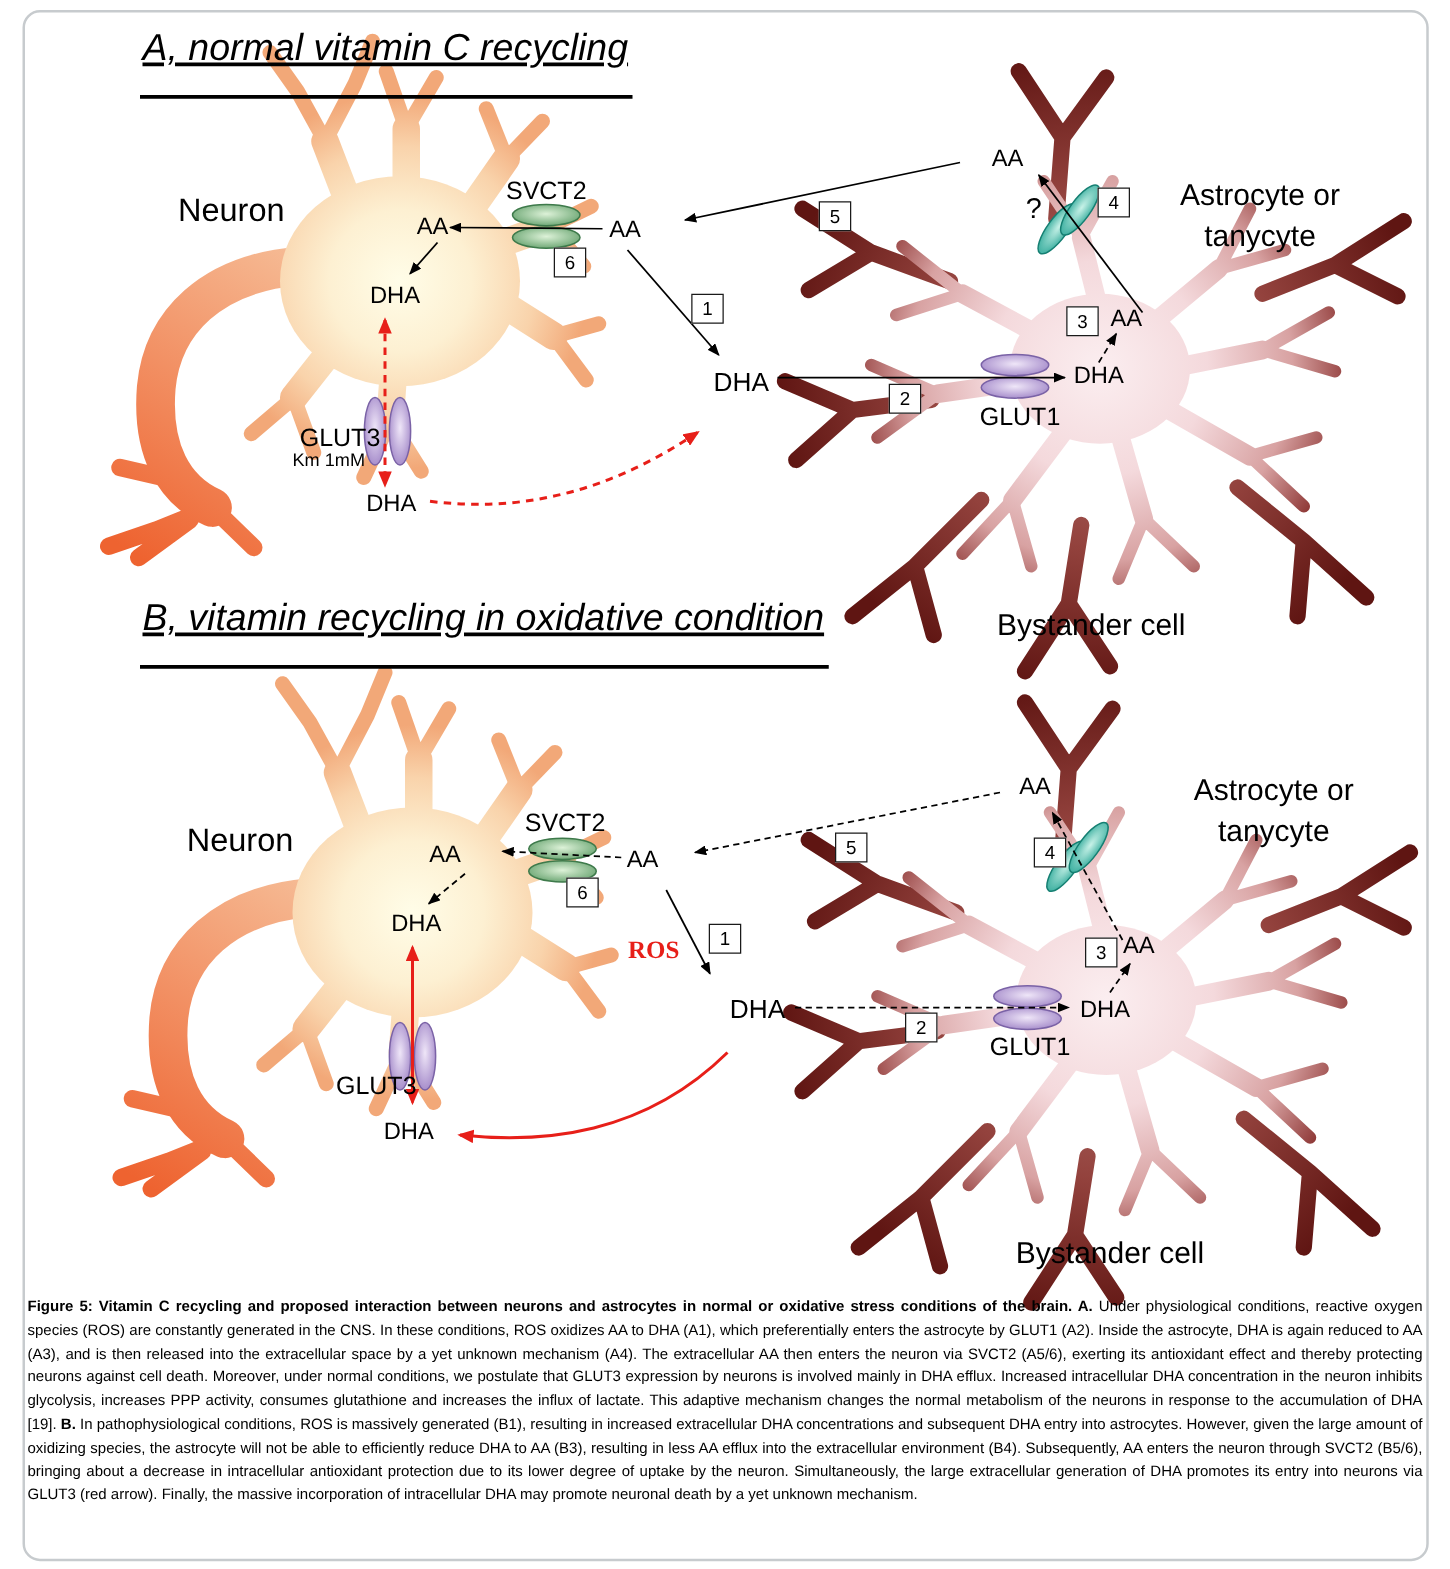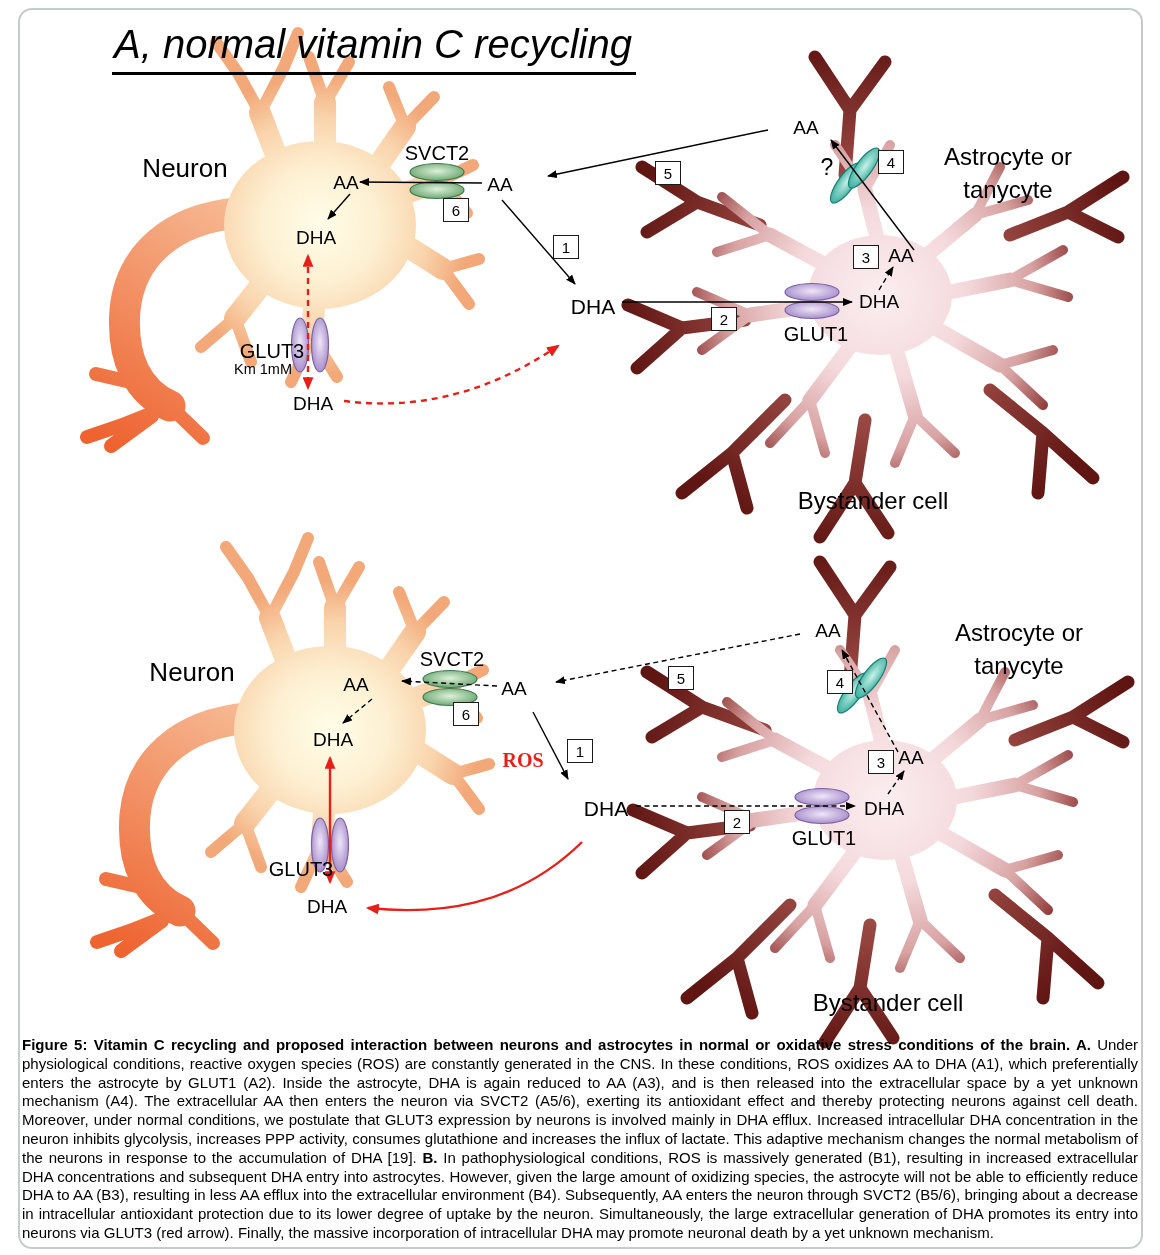--- a/index.html
+++ b/index.html
@@ -8,28 +8,28 @@
     --c-frame:#c7cbce;
   }
   html,body{margin:0;padding:0;background:#fff;}
   .stage{position:relative;width:1160px;height:1255px;background:#fff;overflow:hidden;
          font-family:"Liberation Sans",sans-serif;color:var(--c-text);}
   .frame{position:absolute;left:18px;top:8px;width:1121px;height:1237px;
          border:2px solid var(--c-frame);border-radius:14px;background:#fff;}
   svg.art{position:absolute;left:0;top:0;width:1160px;height:1255px;}
   .lbl{position:absolute;transform:translate(-50%,-50%);white-space:nowrap;
        font-family:"Liberation Sans",sans-serif;color:var(--c-text);line-height:1;}
-  .ptitle{position:absolute;font-style:italic;font-size:40px;white-space:nowrap;
-          padding:0 4px 5px 2px;border-bottom:3px solid var(--c-text);}
+  .ptitle{position:absolute;font-style:italic;font-size:30px;white-space:nowrap;
+          padding:0 4px 20px 2px;border-bottom:3px solid var(--c-text);text-decoration:underline;}
   .box{position:absolute;transform:translate(-50%,-50%);width:24px;height:22px;
        border:1.4px solid #1a1a1a;background:#fff;display:flex;align-items:center;
        justify-content:center;font-size:15px;line-height:1;}
   .red-t{color:var(--c-red);font-weight:bold;font-family:Liberation Serif, serif;}
   .caption{position:absolute;left:22px;top:1036px;width:1116px;
-           font-size:15px;line-height:18.8px;text-align:justify;color:var(--c-text);}
+           font-size:12px;line-height:18.8px;text-align:justify;color:var(--c-text);}
   
   .ln{stroke:var(--c-text);stroke-width:1.4;fill:none;}
   .lnd{stroke-dasharray:5 3.5;}
   .red{stroke:var(--c-red);stroke-width:2.4;fill:none;}
   .redd{stroke-dasharray:6 5;}
   .mkB{fill:var(--c-text);}
   .mkR{fill:var(--c-red);}
 </style>
 </head>
 <body>
@@ -206,20 +206,21 @@
   <div class="lbl" style="left:1008px;top:157px;font-size:24px;">Astrocyte or</div>
   <div class="lbl" style="left:1008px;top:190px;font-size:24px;">tanycyte</div>
   <div class="lbl" style="left:873px;top:501px;font-size:24px;">Bystander cell</div>
   <div class="box" style="left:566px;top:247px;">1</div>
   <div class="box" style="left:724px;top:319px;">2</div>
   <div class="box" style="left:866px;top:257px;">3</div>
   <div class="box" style="left:891px;top:162px;">4</div>
   <div class="box" style="left:668px;top:173px;">5</div>
   <div class="box" style="left:456px;top:210px;">6</div>
 
+  <div class="ptitle" style="left:112px;top:478px;">B, vitamin recycling in oxidative condition</div>
   <div class="lbl" style="left:192px;top:672px;font-size:26px;">Neuron</div>
   <div class="lbl" style="left:452px;top:659px;font-size:20px;">SVCT2</div>
   <div class="lbl" style="left:356px;top:684px;font-size:19px;">AA</div>
   <div class="lbl" style="left:333px;top:739px;font-size:19px;">DHA</div>
   <div class="lbl" style="left:514px;top:688px;font-size:19px;">AA</div>
   <div class="lbl red-t" style="left:523px;top:760px;font-size:20px;">ROS</div>
   <div class="lbl" style="left:606px;top:808px;font-size:21px;">DHA</div>
   <div class="lbl" style="left:301px;top:869px;font-size:20px;">GLUT3</div>
   <div class="lbl" style="left:327px;top:906px;font-size:19px;">DHA</div>
   <div class="lbl" style="left:824px;top:838px;font-size:20px;">GLUT1</div>

